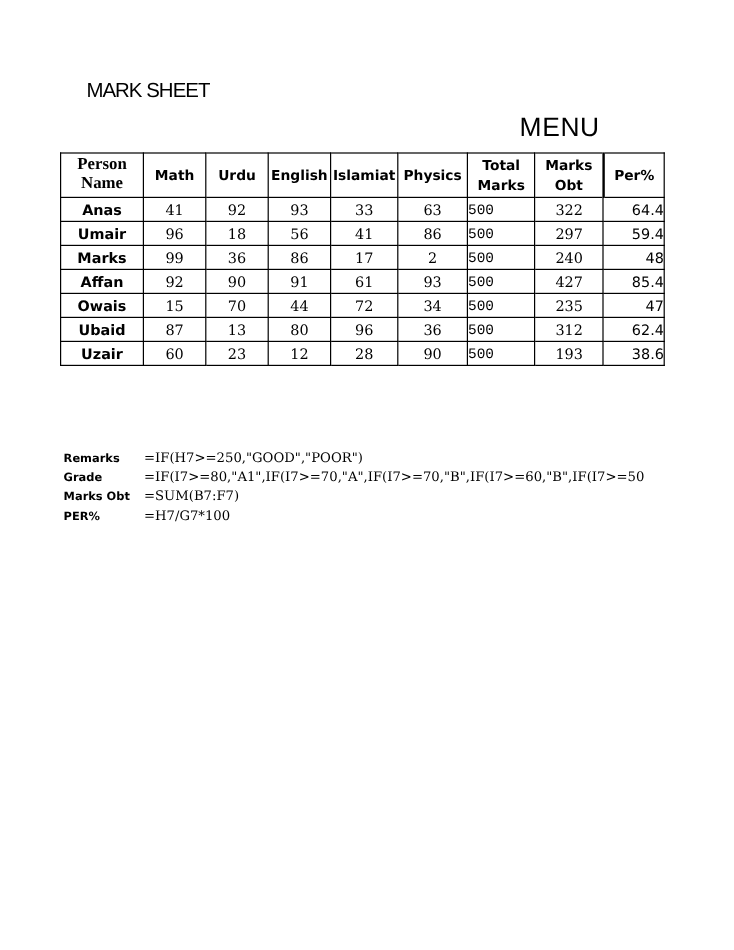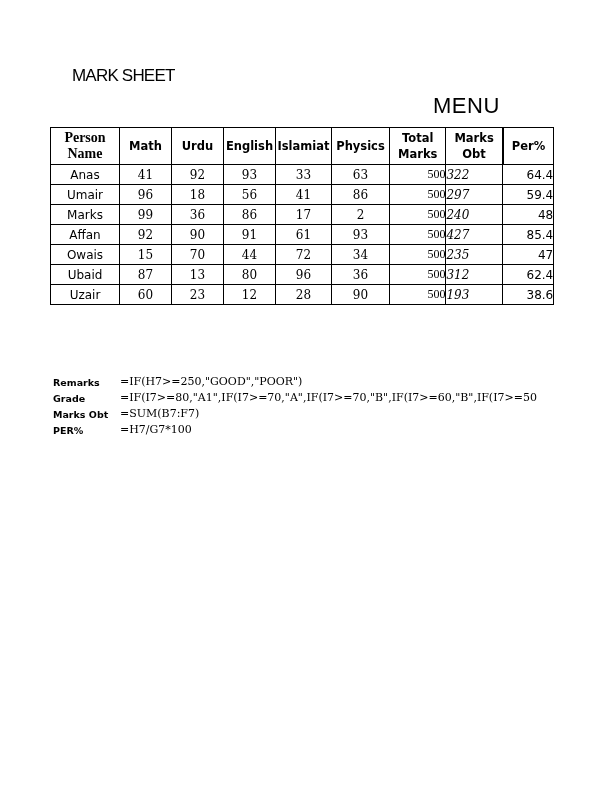--- a/index.html
+++ b/index.html
@@ -3,24 +3,24 @@
 <meta charset="utf-8">
 <style>
   html, body { margin:0; padding:0; background:#ffffff; }
   body { width:612px; height:792px; position:relative; overflow:hidden; font-family:"Liberation Sans", sans-serif; color:#000; }
   .title { position:absolute; top:66px; left:54px; font-family:"Liberation Sans", sans-serif; font-size:17px; letter-spacing:-0.8px;margin-left:18px; }
   .menu { position:absolute; top:62px; left:433px; font-family:"Liberation Sans", sans-serif; font-size:22px; letter-spacing:0.5px;margin-top:31px; }
   table.marks { position:absolute; top:127px; left:50px; border-collapse:collapse; table-layout:fixed; }
   table.marks th, table.marks td { border:1px solid #000; padding:0; height:19px; font-size:12px; }
   table.marks th { height:36px; font-weight:bold; font-family:"DejaVu Sans", sans-serif; font-size:11.5px; line-height:16px; text-align:center; }
   table.marks th.serif { font-family:"Liberation Serif", serif; font-size:14px; }
-  td.name { text-align:center; font-weight:normal; font-family:"DejaVu Sans", sans-serif; font-size:11.5px; }
+  td.name { text-align:center; font-weight:bold; font-family:"DejaVu Sans", sans-serif; font-size:11.5px; }
   td.num { text-align:center; font-family:"DejaVu Serif", serif; font-size:11px; }
-  td.tot { text-align:right; padding-right:3px; font-family:Liberation Serif, serif; font-size:11px;margin-top:48px; }
-  td.obt { text-align:left; padding-right:3px; font-family:"DejaVu Serif", serif; font-size:11px; border-right:2px solid #000;font-style:italic; }
+  td.tot { text-align:left; padding-right:3px; font-family:Liberation Mono, monospace; font-size:11px;margin-top:48px; }
+  td.obt { text-align:center; padding-right:3px; font-family:"DejaVu Serif", serif; font-size:11px; border-right:2px solid #000; }
   th.obt { border-right:2px solid #000 !important; }
   td.per { text-align:right; padding-right:2px; font-family:"DejaVu Sans", sans-serif; font-size:9px; }
   .formulas { position:absolute; top:372px; left:53px; width:492px; overflow:hidden; }
   .frow { display:flex; height:16px; align-items:flex-end; white-space:nowrap; }
   .flabel { width:67px; font-weight:bold; font-family:"DejaVu Sans", sans-serif; font-size:9.5px; }
   .ftext { font-family:"DejaVu Serif", serif; font-size:11px; white-space:nowrap; }
 </style>
 </head>
 <body>
 

